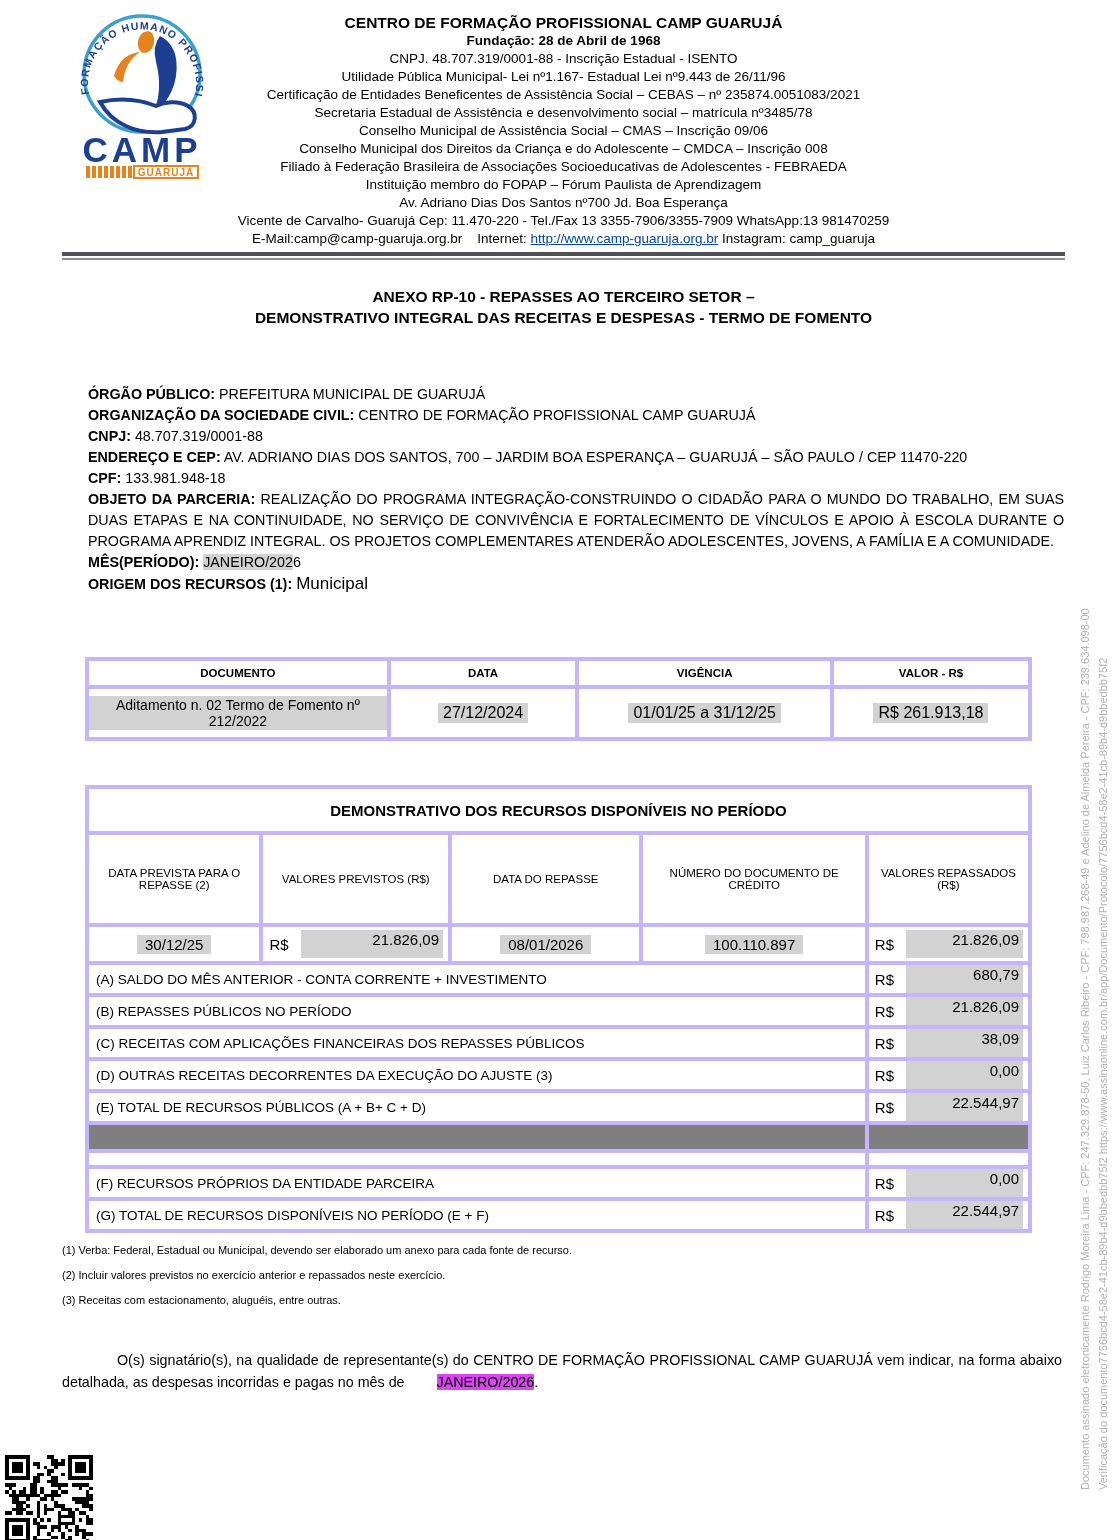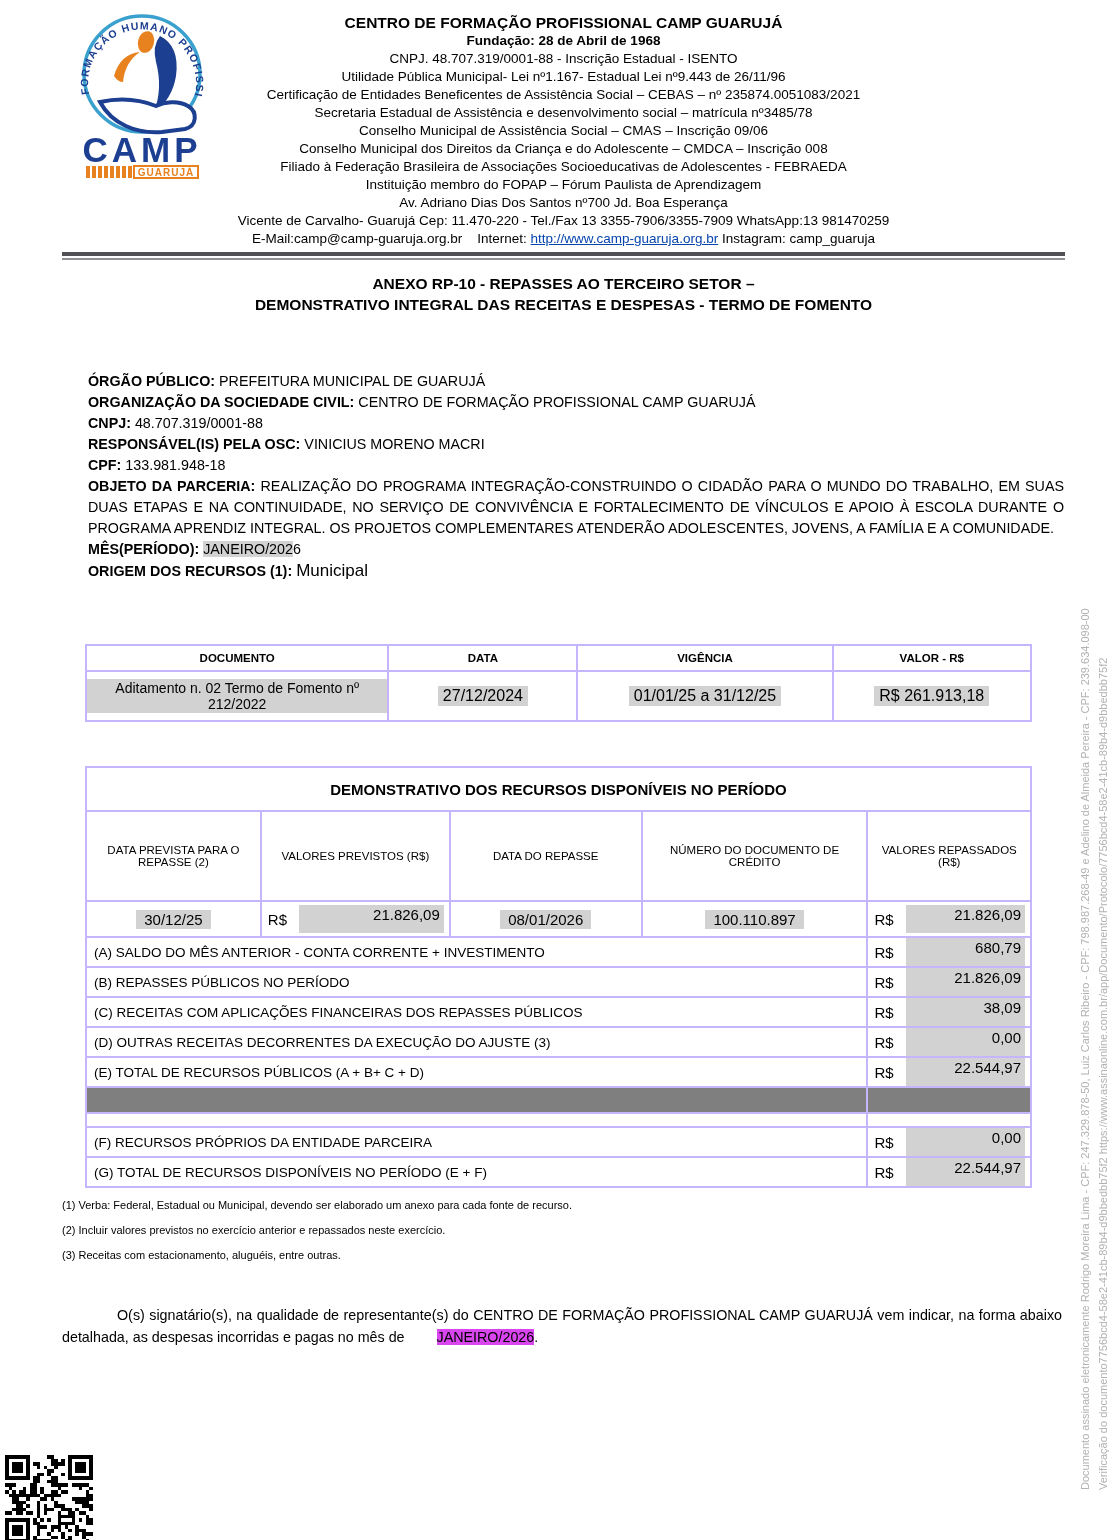--- a/index.html
+++ b/index.html
@@ -13,31 +13,31 @@
   .h-org{font-size:15.5px;font-weight:bold;line-height:19px;}
   .h-found{font-size:13.5px;font-weight:bold;line-height:18px;}
   .h-line{font-size:13.5px;line-height:18px;}
   .h-email{white-space:pre;}
   .h-email a{color:#0645ad;text-decoration:underline;}
 
   .rule1{border-top:4px solid #515155;margin-top:4px;}
   .rule2{border-top:2px solid #8f9093;margin-top:2px;}
 
   
-  .title{margin-top:13px;text-align:center;font-weight:bold;font-size:15.5px;line-height:21px;}
+  .title{margin-top:26px;text-align:center;font-weight:bold;font-size:15.5px;line-height:21px;}
 
   
   .info{margin-top:56px;margin-left:26px;width:976px;font-size:14.3px;line-height:21px;}
   .if{text-align:justify;}
   .hl{background:#d2d2d2;}
   .origem-val{font-size:17px;}
 
   
   table{border-collapse:collapse;table-layout:fixed;margin-left:23px;width:947px;}
-  th,td{border:2px solid #c4b5fd;padding:0;}
+  th,td{border:4px solid #c4b5fd;padding:0;}
   .t1{margin-top:62px;}
   .t1 th{font-size:11.5px;height:24px;font-weight:bold;}
   .t1 td{height:48px;text-align:center;vertical-align:middle;font-size:16px;}
   .t1 .c1{font-size:14px;}
   .t1 .hl{display:inline-block;padding:1px 5px;}
 
   .t2{margin-top:44px;}
   .t2 .ttl td{height:42px;text-align:center;font-weight:bold;font-size:15px;}
   .t2 th{height:54px;font-size:11.5px;font-weight:normal;padding:17px 6px;}
   .t2 .drow td{height:34px;text-align:center;vertical-align:middle;font-size:15px;}
@@ -118,21 +118,21 @@
 
     <div class="title">
       <div>ANEXO RP-10 - REPASSES AO TERCEIRO SETOR –</div>
       <div>DEMONSTRATIVO INTEGRAL DAS RECEITAS E DESPESAS - TERMO DE FOMENTO</div>
     </div>
 
     <div class="info">
       <div class="if"><b>ÓRGÃO PÚBLICO:</b> <span>PREFEITURA MUNICIPAL DE GUARUJÁ</span></div>
       <div class="if"><b>ORGANIZAÇÃO DA SOCIEDADE CIVIL:</b> <span>CENTRO DE FORMAÇÃO PROFISSIONAL CAMP GUARUJÁ</span></div>
       <div class="if"><b>CNPJ:</b> <span>48.707.319/0001-88</span></div>
-      <div class="if"><b>RESPONSÁVEL(IS) PELA OSC:</b> <span>VINICIUS MORENO MACRI</span></div>
+      <div class="if"><b>ENDEREÇO E CEP:</b> <span>AV. ADRIANO DIAS DOS SANTOS, 700 – JARDIM BOA ESPERANÇA – GUARUJÁ – SÃO PAULO / CEP 11470-220</span></div>
       <div class="if"><b>CPF:</b> <span>133.981.948-18</span></div>
       <div class="if"><b>OBJETO DA PARCERIA:</b> <span>REALIZAÇÃO DO PROGRAMA INTEGRAÇÃO-CONSTRUINDO O CIDADÃO PARA O MUNDO DO TRABALHO, EM SUAS DUAS ETAPAS E NA CONTINUIDADE, NO SERVIÇO DE CONVIVÊNCIA E FORTALECIMENTO DE VÍNCULOS E APOIO À ESCOLA DURANTE O PROGRAMA APRENDIZ INTEGRAL. OS PROJETOS COMPLEMENTARES ATENDERÃO ADOLESCENTES, JOVENS, A FAMÍLIA E A COMUNIDADE.</span></div>
       <div class="if"><b>MÊS(PERÍODO):</b> <span class="hl">JANEIRO/202</span><span>6</span></div>
       <div class="if"><b>ORIGEM DOS RECURSOS (1):</b> <span class="origem-val">Municipal</span></div>
     </div>
 
     <table class="t1">
       <colgroup>
           <col style="width:32%">
           <col style="width:20%">

